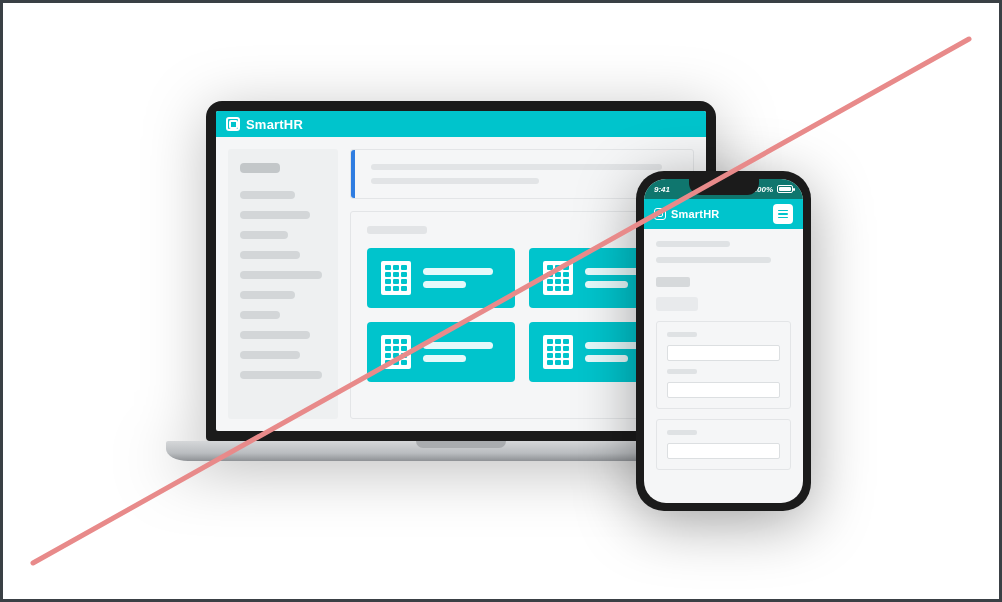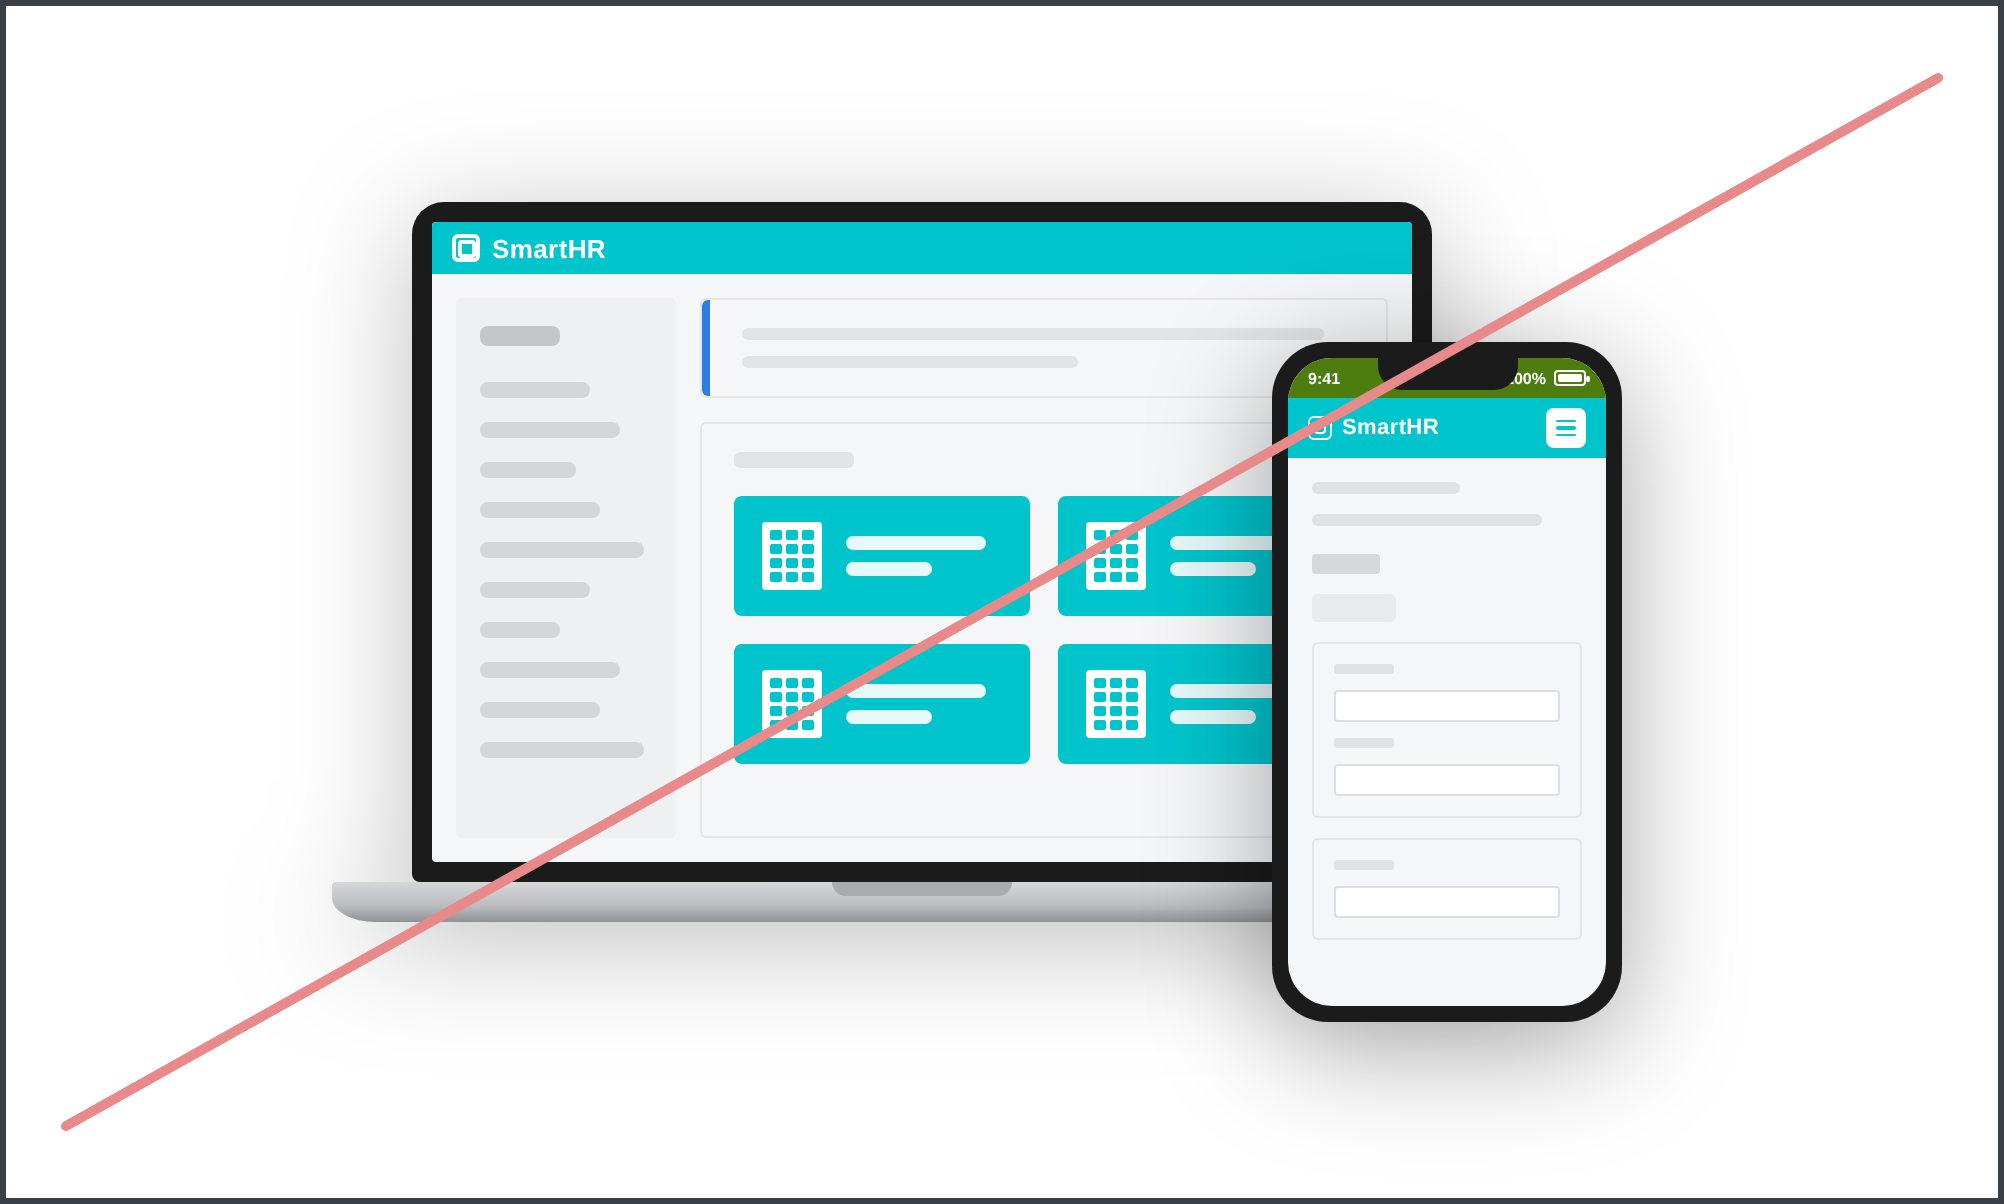--- a/index.html
+++ b/index.html
@@ -140,23 +140,23 @@
     overflow: hidden;
     display: flex; flex-direction: column;
     position: relative;
   }
   .notch {
     position: absolute; top: 0; left: 50%; transform: translateX(-50%);
     width: 70px; height: 16px; background: #1b1b1b;
     border-radius: 0 0 12px 12px; z-index: 5;
   }
   .statusbar {
-    height: 20px; background: #4d7c0f;
+    height: 20px; background: #0f766e;
     display: flex; justify-content: space-between; align-items: center;
-    padding: 0 10px; font-size: 8px; color: #fff; font-weight: 600;
+    padding: 0 10px; font-size: 8px; color: #fff; font-weight: 600; font-style: italic;
   }
   .statusbar .right { display: flex; gap: 4px; align-items: center; }
   .sig, .wifi, .batt { display: inline-block; }
   .sig { width: 10px; height: 8px; background:
     linear-gradient(#fff,#fff) 0 100%/2px 3px no-repeat,
     linear-gradient(#fff,#fff) 3px 100%/2px 5px no-repeat,
     linear-gradient(#fff,#fff) 6px 100%/2px 7px no-repeat,
     linear-gradient(#fff,#fff) 9px 100%/2px 8px no-repeat; }
   .wifi { width:0;height:0;border-left:5px solid transparent;border-right:5px solid transparent;border-bottom:7px solid #fff; border-radius:2px;}
   .batt { width: 16px; height: 8px; border: 1px solid #fff; border-radius: 2px; position: relative; }

